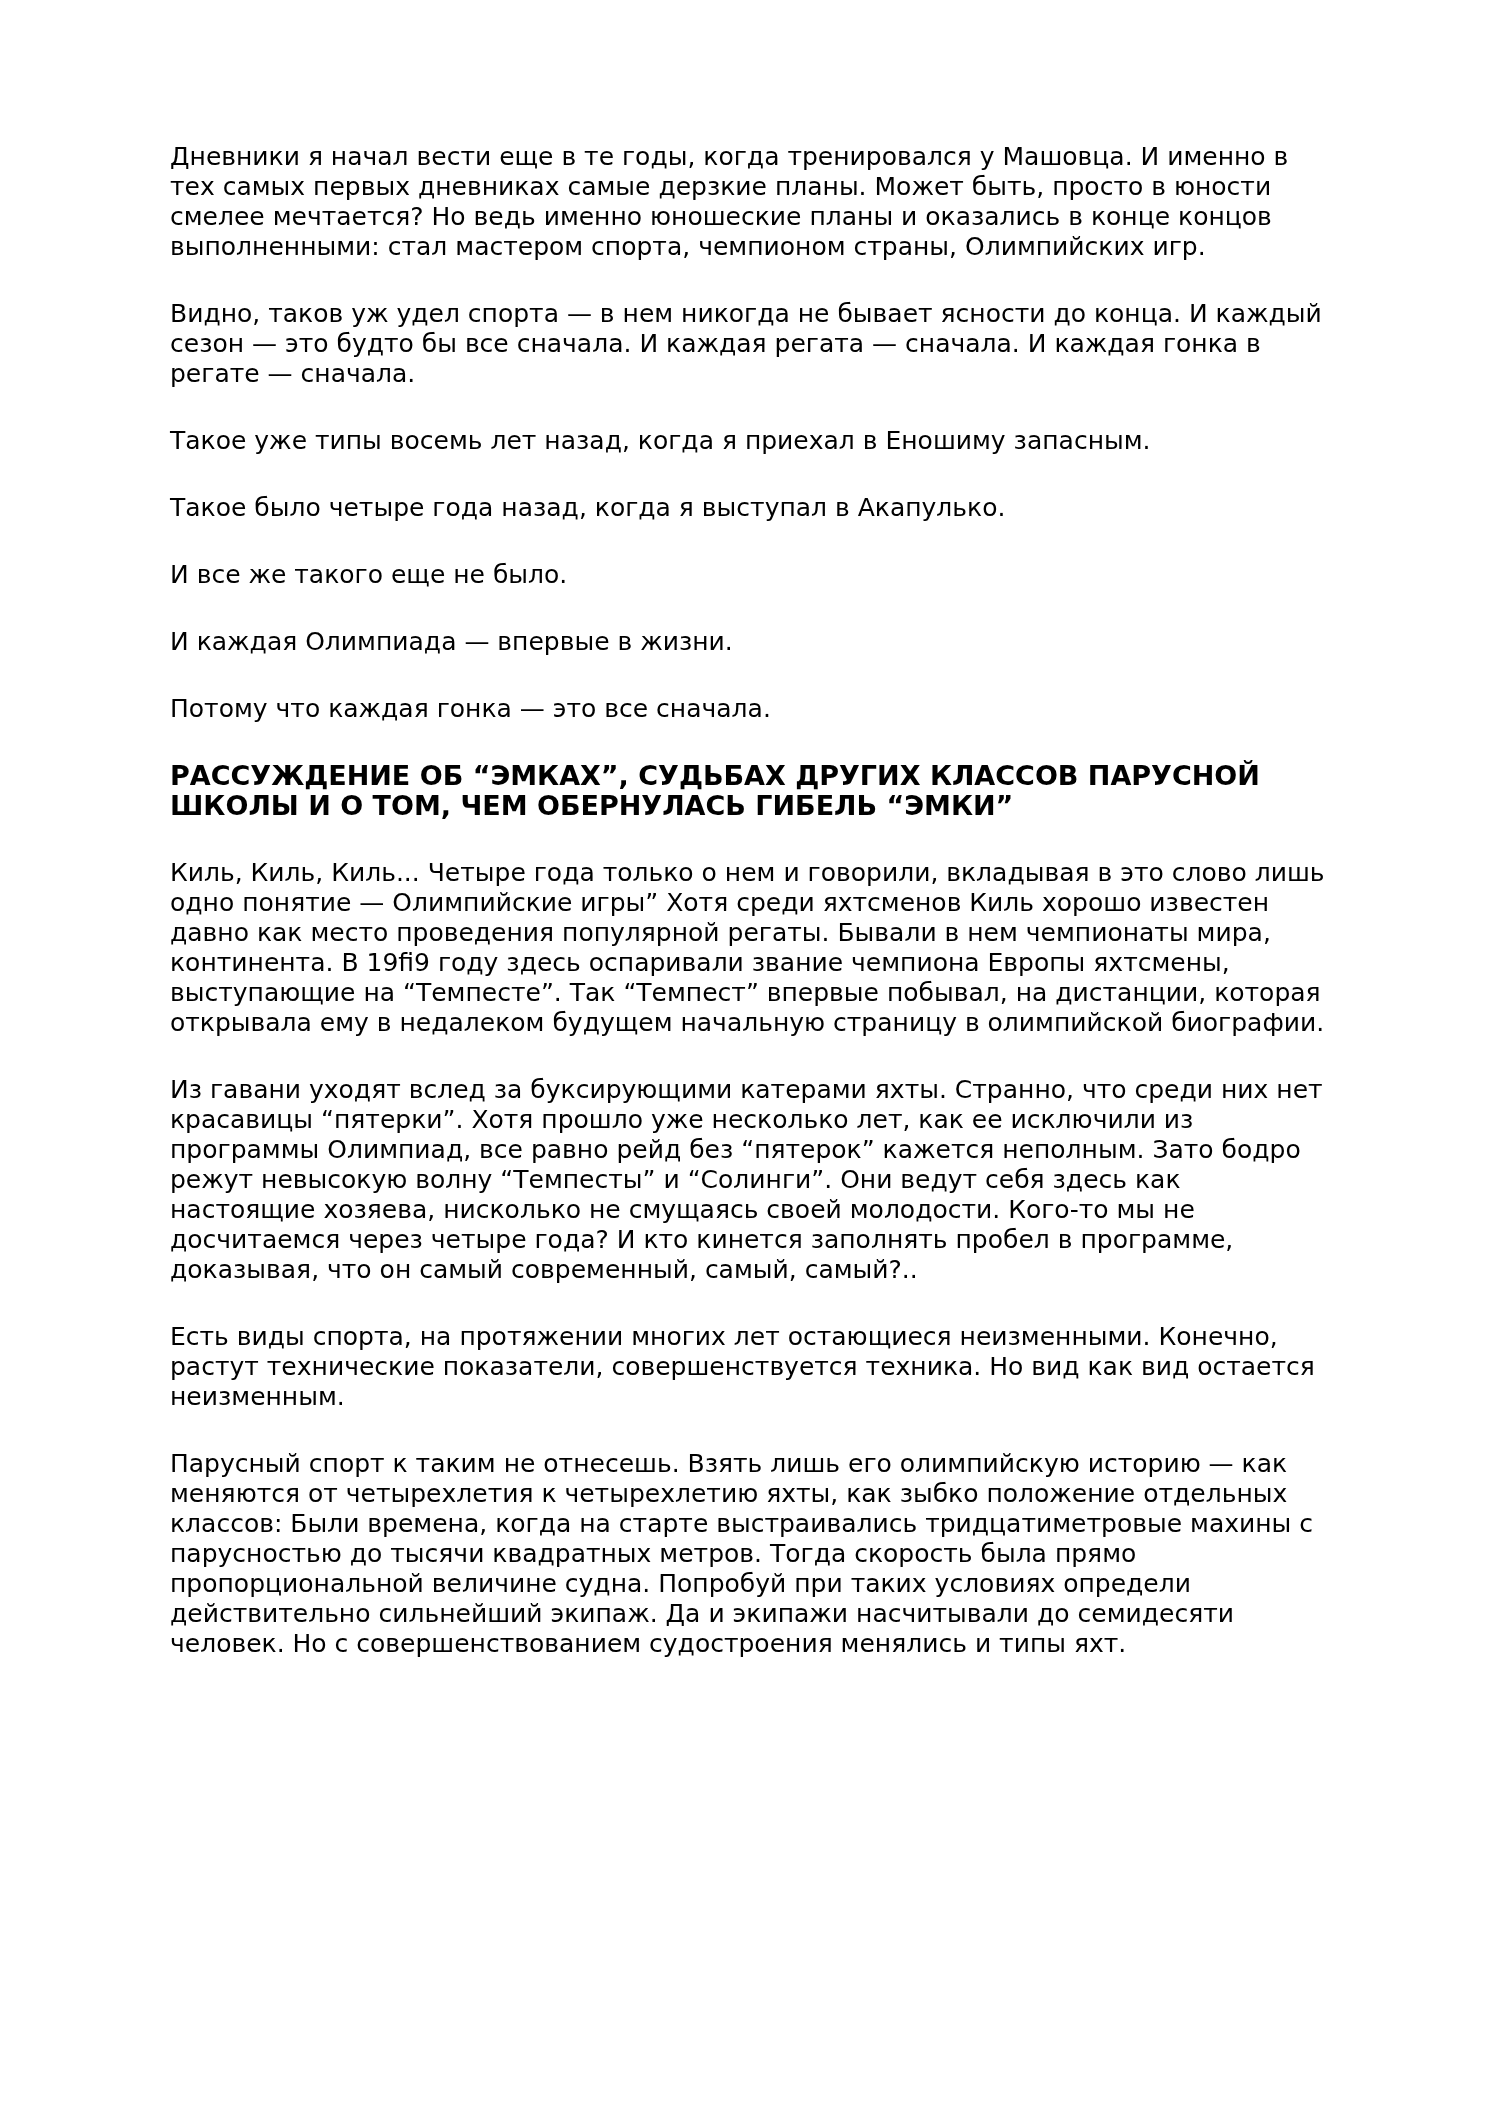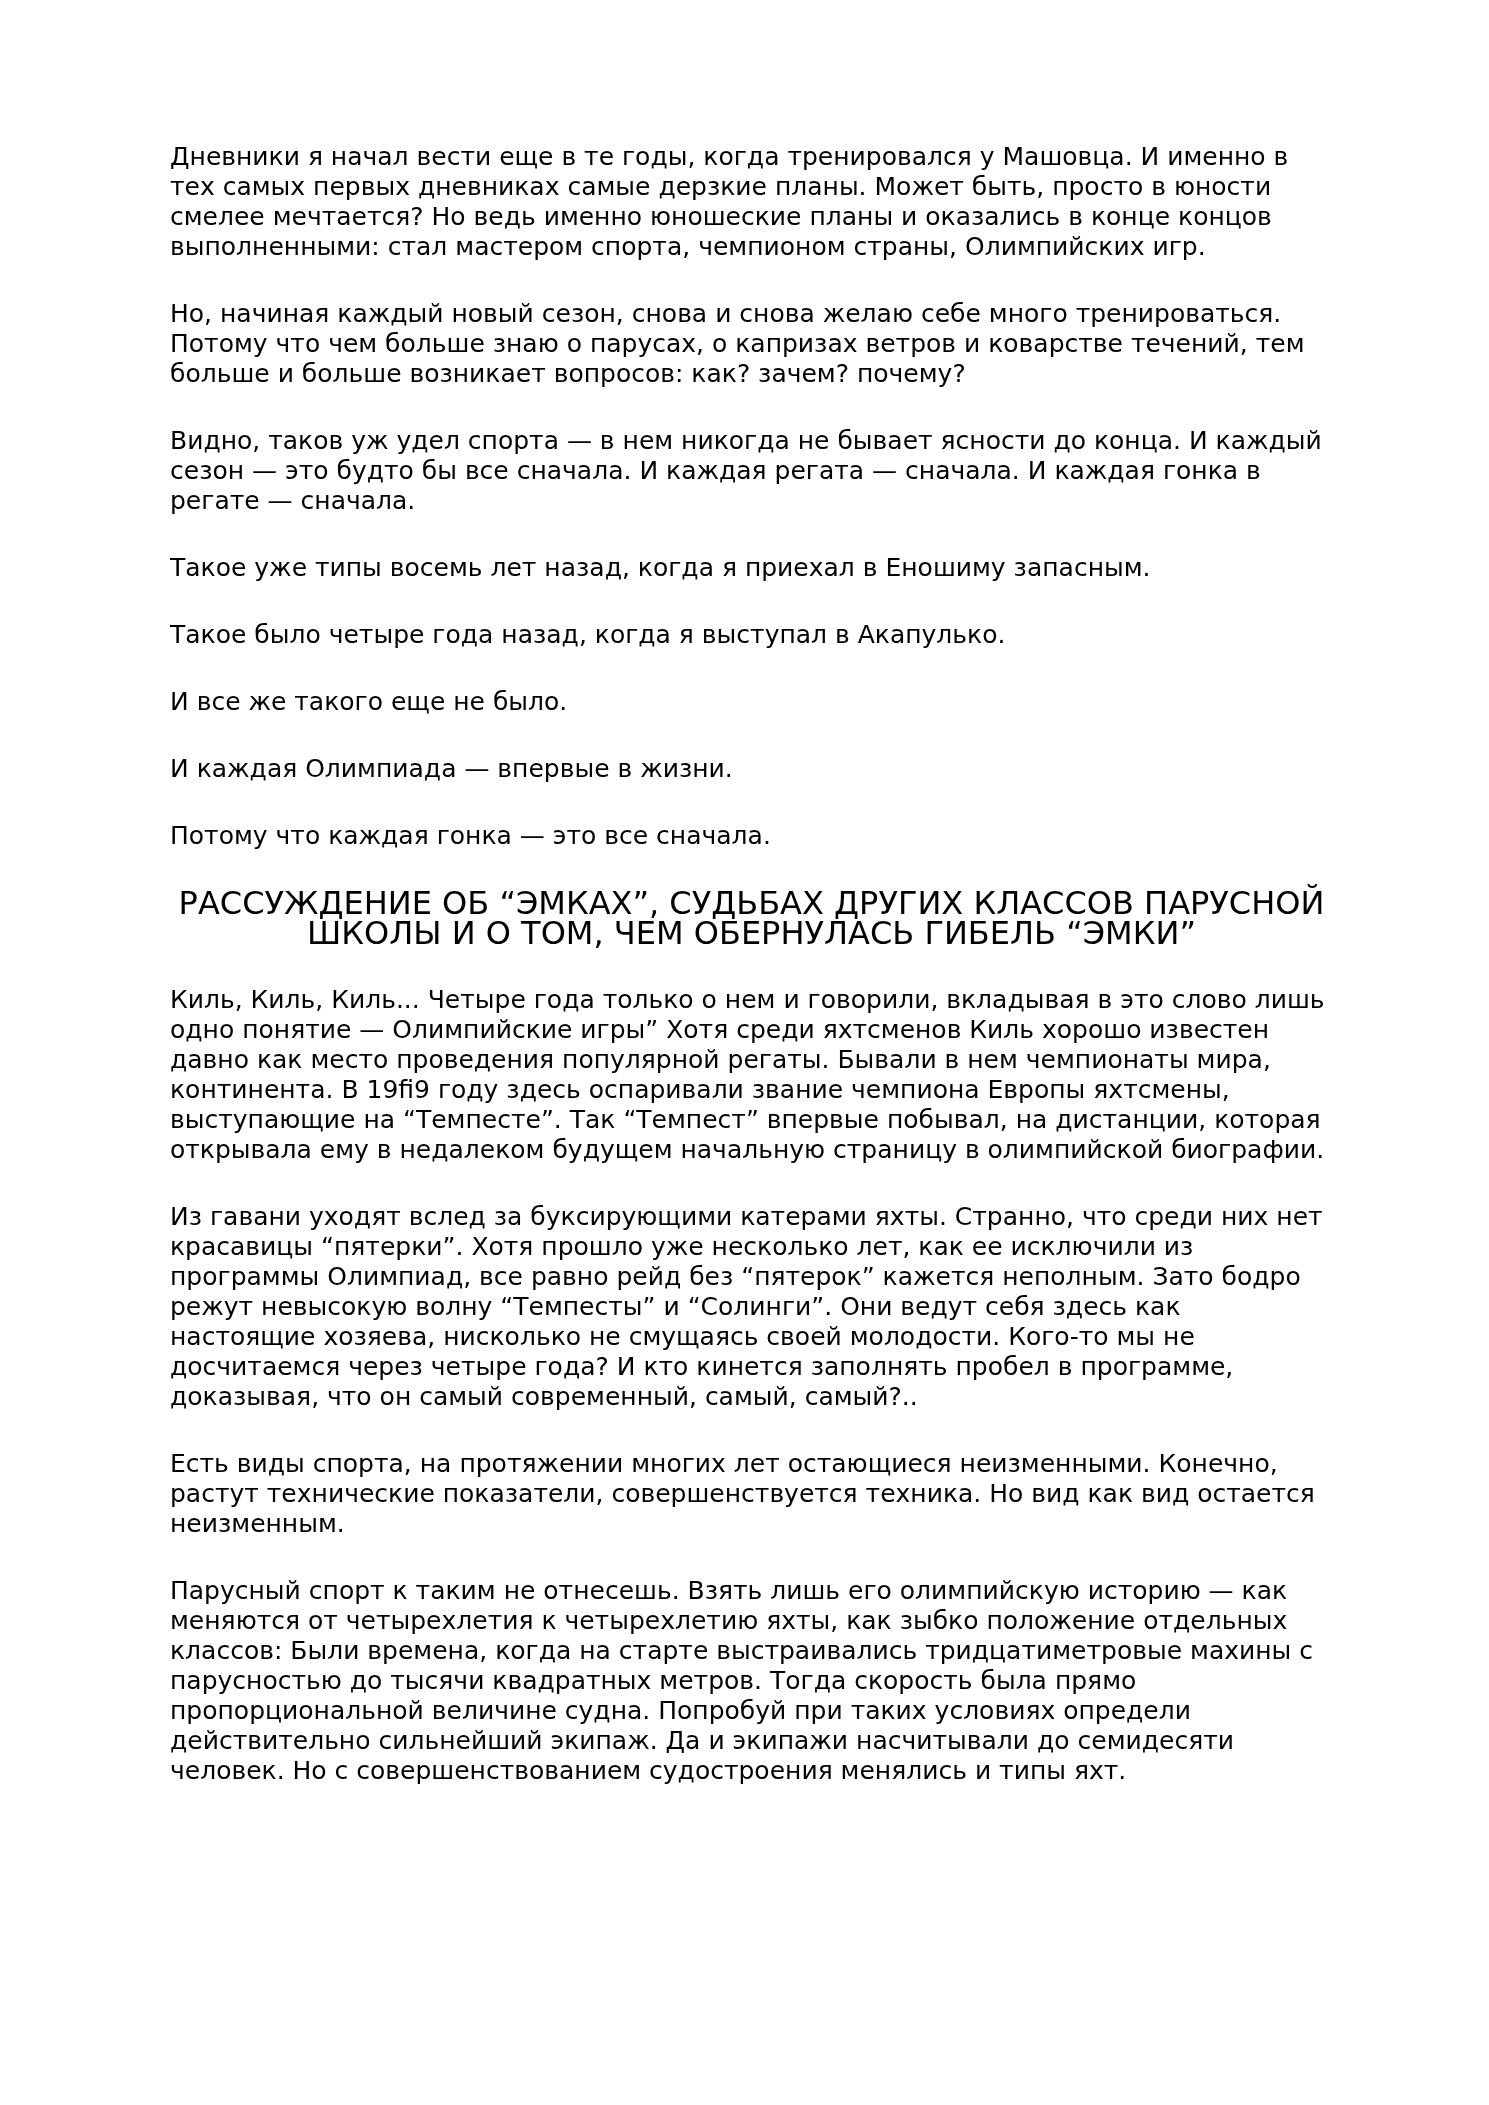--- a/index.html
+++ b/index.html
@@ -23,32 +23,31 @@
     padding: 105px 119px 40px 170px;
     background: #ffffff;
   }
   .para {
     margin: 37px 0;
     font-weight: normal;
     text-align: left;
   }
   .heading {
     margin: 37px 0;
-    font-size: 32px;
+    font-size: 27px;
     line-height: 30px;
-    font-weight: normal;
-    text-align: center;
+    font-weight: bold;
+    text-align: left;
   }
 </style>
 </head>
 <body>
 
 <div class="page">
   <p class="para">Дневники я начал вести еще в те годы, когда тренировался у Машовца. И именно в тех самых первых дневниках самые дерзкие планы. Может быть, просто в юности смелее мечтается? Но ведь именно юношеские планы и оказались в конце концов выполненными: стал мастером спорта, чемпионом страны, Олимпийских игр.</p>
-  <p class="para">Но, начиная каждый новый сезон, снова и снова желаю себе много тренироваться. Потому что чем больше знаю о парусах, о капризах ветров и коварстве течений, тем больше и больше возникает вопросов: как? зачем? почему?</p>
   <p class="para">Видно, таков уж удел спорта — в нем никогда не бывает ясности до конца. И каждый сезон — это будто бы все сначала. И каждая регата — сначала. И каждая гонка в регате — сначала.</p>
   <p class="para">Такое уже типы восемь лет назад, когда я приехал в Еношиму запасным.</p>
   <p class="para">Такое было четыре года назад, когда я выступал в Акапулько.</p>
   <p class="para">И все же такого еще не было.</p>
   <p class="para">И каждая Олимпиада — впервые в жизни.</p>
   <p class="para">Потому что каждая гонка — это все сначала.</p>
   <h4 class="heading">РАССУЖДЕНИЕ ОБ “ЭМКАХ”, СУДЬБАХ ДРУГИХ КЛАССОВ ПАРУСНОЙ ШКОЛЫ И О ТОМ, ЧЕМ ОБЕРНУЛАСЬ ГИБЕЛЬ “ЭМКИ”</h4>
   <p class="para">Киль, Киль, Киль... Четыре года только о нем и говорили, вкладывая в это слово лишь одно понятие — Олимпийские игры” Хотя среди яхтсменов Киль хорошо известен давно как место проведения популярной регаты. Бывали в нем чемпионаты мира, континента. В 19fi9 году здесь оспаривали звание чемпиона Европы яхтсмены, выступающие на “Темпесте”. Так “Темпест” впервые побывал, на дистанции, которая открывала ему в недалеком будущем начальную страницу в олимпийской биографии.</p>
   <p class="para">Из гавани уходят вслед за буксирующими катерами яхты. Странно, что среди них нет красавицы “пятерки”. Хотя прошло уже несколько лет, как ее исключили из программы Олимпиад, все равно рейд без “пятерок” кажется неполным. Зато бодро режут невысокую волну “Темпесты” и “Солинги”. Они ведут себя здесь как настоящие хозяева, нисколько не смущаясь своей молодости. Кого-то мы не досчитаемся через четыре года? И кто кинется заполнять пробел в программе, доказывая, что он самый современный, самый, самый?..</p>
   <p class="para">Есть виды спорта, на протяжении многих лет остающиеся неизменными. Конечно, растут технические показатели, совершенствуется техника. Но вид как вид остается неизменным.</p>

